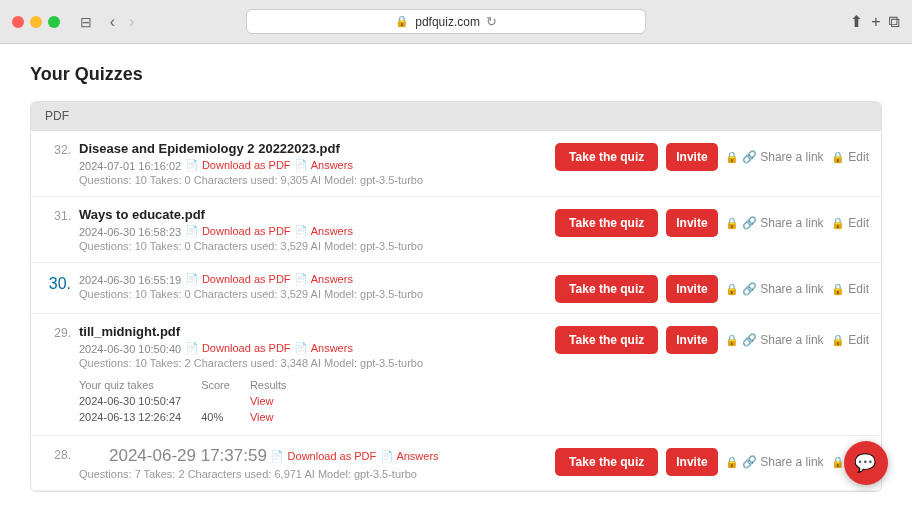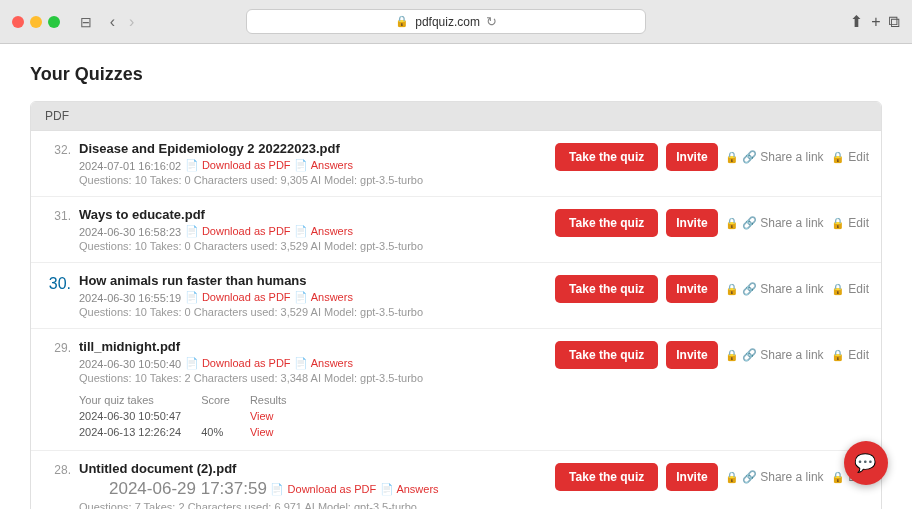--- a/index.html
+++ b/index.html
@@ -138,21 +138,20 @@
           <div style="display: flex; align-items: center; gap: 8px; padding-top: 2px; white-space: nowrap;">
             <button style="background: rgb(224, 48, 48); color: white; border: none; border-radius: 5px; padding: 7px 14px; font-size: 12px; font-weight: 600; cursor: pointer;">Take the quiz</button>
             <button style="background: rgb(224, 48, 48); color: white; border: none; border-radius: 5px; padding: 7px 10px; font-size: 12px; font-weight: 600; cursor: pointer;">Invite</button>
             <button style="background: none; border: none; color: rgb(136, 136, 136); font-size: 12px; cursor: pointer; display: flex; align-items: center; gap: 3px;"><span style="font-size:11px;">🔒</span><span>🔗</span> Share a link</button>
             <button style="background: none; border: none; color: rgb(136, 136, 136); font-size: 12px; cursor: pointer; display: flex; align-items: center; gap: 3px;"><span style="font-size:11px;">🔒</span> Edit</button>
           </div>
         </div>
         <div style="display: flex; align-items: flex-start; padding: 10px 12px; border-bottom: 1px solid rgb(238, 238, 238); gap: 8px;">
           <div style="color: #0369a1; font-size: 16px; min-width: 28px; text-align: right; padding-top: 2px;">30.</div>
           <div style="flex: 1 1 0%; min-width: 0px;">
-            <div style="font-weight: 600; font-size: 13px; color: rgb(34, 34, 34); margin-bottom: 3px;">How animals run faster than humans</div>
             <div style="display: flex; align-items: center; gap: 4px; flex-wrap: wrap; margin-bottom: 2px;">
               <span style="color: rgb(136, 136, 136); font-size: 11px;">2024-06-30 16:55:19</span>
               <a href="#" style="color: rgb(224, 48, 48); font-size: 11px; font-weight: 500; text-decoration: none;">📄 Download as PDF</a>
               <a href="#" style="color: rgb(224, 48, 48); font-size: 11px; font-weight: 500; text-decoration: none;">📄 Answers</a>
             </div>
             <div style="color: rgb(153, 153, 153); font-size: 11px; display: flex; gap: 12px;">Questions: 10   Takes: 0   Characters used: 3,529   AI Model: gpt-3.5-turbo</div>
           </div>
           <div style="display: flex; align-items: center; gap: 8px; padding-top: 2px; white-space: nowrap;">
             <button style="background: rgb(224, 48, 48); color: white; border: none; border-radius: 5px; padding: 7px 14px; font-size: 12px; font-weight: 600; cursor: pointer;">Take the quiz</button>
             <button style="background: rgb(224, 48, 48); color: white; border: none; border-radius: 5px; padding: 7px 10px; font-size: 12px; font-weight: 600; cursor: pointer;">Invite</button>
@@ -195,21 +194,20 @@
           <div style="display: flex; align-items: center; gap: 8px; padding-top: 2px; white-space: nowrap;">
             <button style="background: rgb(224, 48, 48); color: white; border: none; border-radius: 5px; padding: 7px 14px; font-size: 12px; font-weight: 600; cursor: pointer;">Take the quiz</button>
             <button style="background: rgb(224, 48, 48); color: white; border: none; border-radius: 5px; padding: 7px 10px; font-size: 12px; font-weight: 600; cursor: pointer;">Invite</button>
             <button style="background: none; border: none; color: rgb(136, 136, 136); font-size: 12px; cursor: pointer; display: flex; align-items: center; gap: 3px;"><span style="font-size:11px;">🔒</span><span>🔗</span> Share a link</button>
             <button style="background: none; border: none; color: rgb(136, 136, 136); font-size: 12px; cursor: pointer; display: flex; align-items: center; gap: 3px;"><span style="font-size:11px;">🔒</span> Edit</button>
           </div>
         </div>
         <div style="display: flex; align-items: flex-start; padding: 10px 12px; border-bottom: 1px solid rgb(238, 238, 238); gap: 8px;">
           <div style="color: rgb(153, 153, 153); font-size: 12px; min-width: 28px; text-align: right; padding-top: 2px;">28.</div>
           <div style="flex: 1 1 0%; min-width: 0px;">
-            <div style="font-weight: 600; font-size: 13px; color: rgb(34, 34, 34); margin-bottom: 3px;">Untitled document (2).pdf</div>
             <div style="display: flex; align-items: center; gap: 4px; flex-wrap: wrap; margin-bottom: 2px;">
               <span style="color: rgb(136, 136, 136); font-size: 17px; margin-left: 30px;">2024-06-29 17:37:59</span>
               <a href="#" style="color: rgb(224, 48, 48); font-size: 11px; font-weight: 500; text-decoration: none;">📄 Download as PDF</a>
               <a href="#" style="color: rgb(224, 48, 48); font-size: 11px; font-weight: 500; text-decoration: none;">📄 Answers</a>
             </div>
             <div style="color: rgb(153, 153, 153); font-size: 11px; display: flex; gap: 12px;">Questions: 7   Takes: 2   Characters used: 6,971   AI Model: gpt-3.5-turbo</div>
           </div>
           <div style="display: flex; align-items: center; gap: 8px; padding-top: 2px; white-space: nowrap;">
             <button style="background: rgb(224, 48, 48); color: white; border: none; border-radius: 5px; padding: 7px 14px; font-size: 12px; font-weight: 600; cursor: pointer;">Take the quiz</button>
             <button style="background: rgb(224, 48, 48); color: white; border: none; border-radius: 5px; padding: 7px 10px; font-size: 12px; font-weight: 600; cursor: pointer;">Invite</button>

